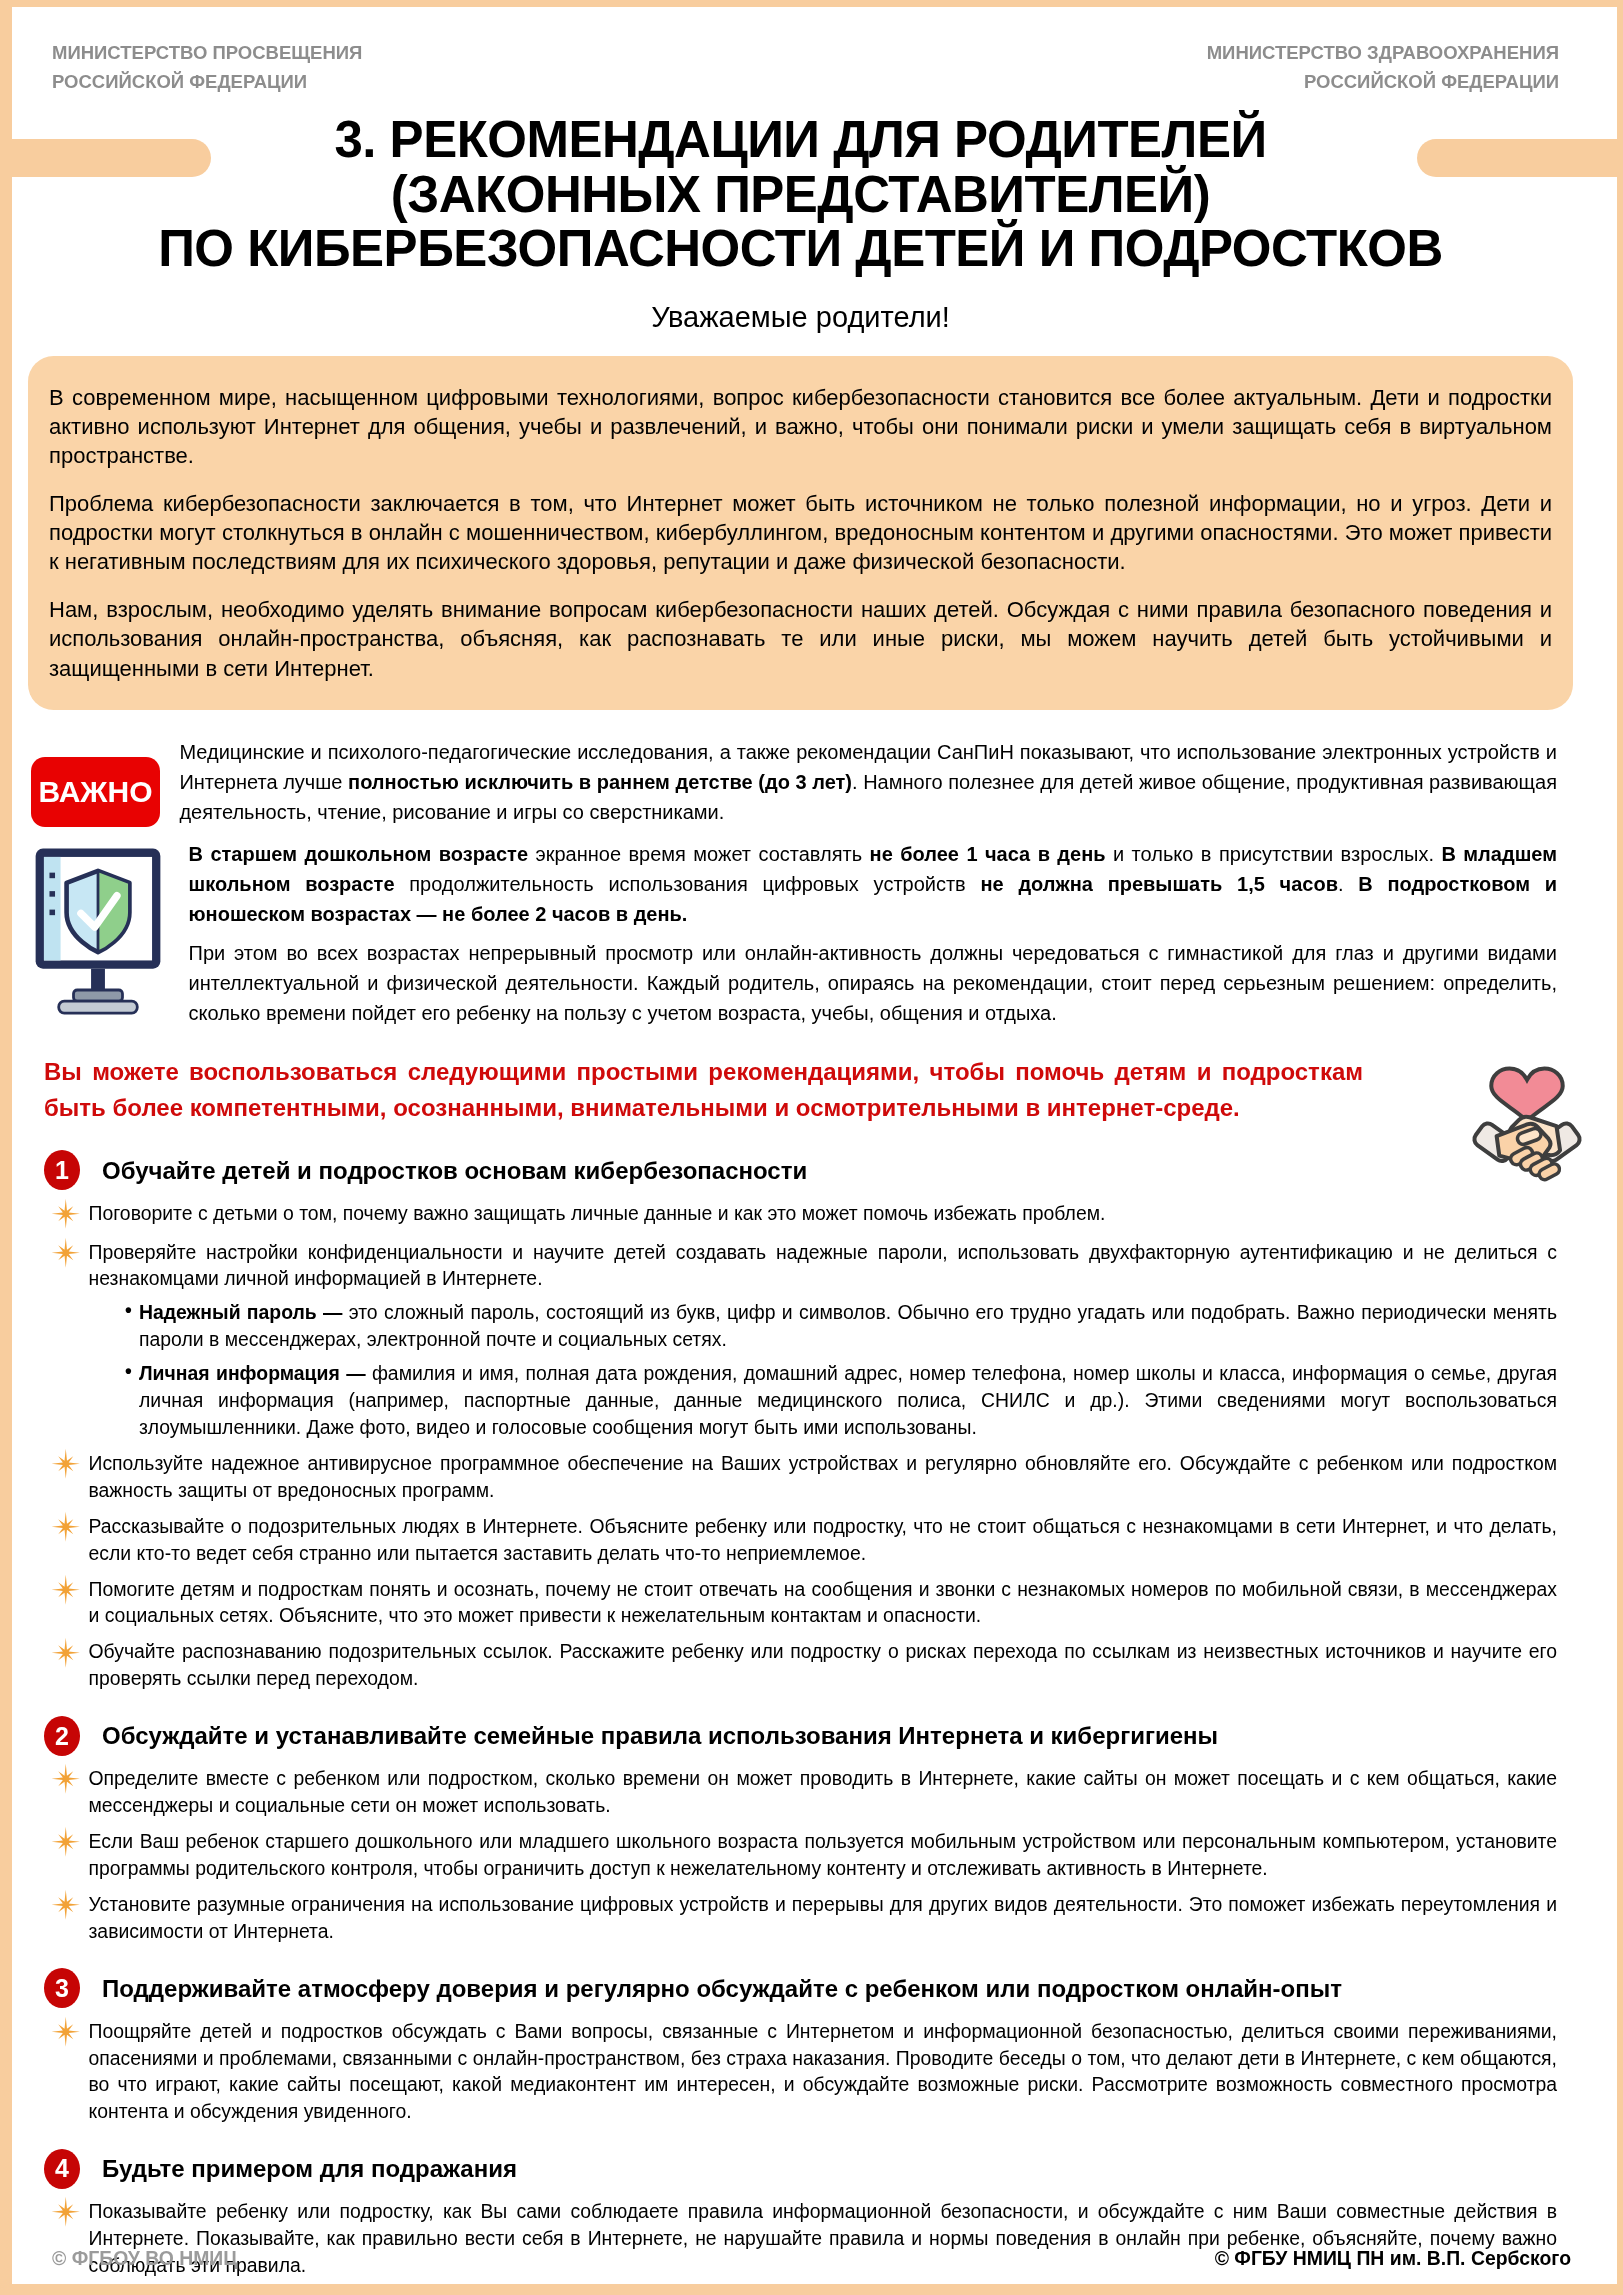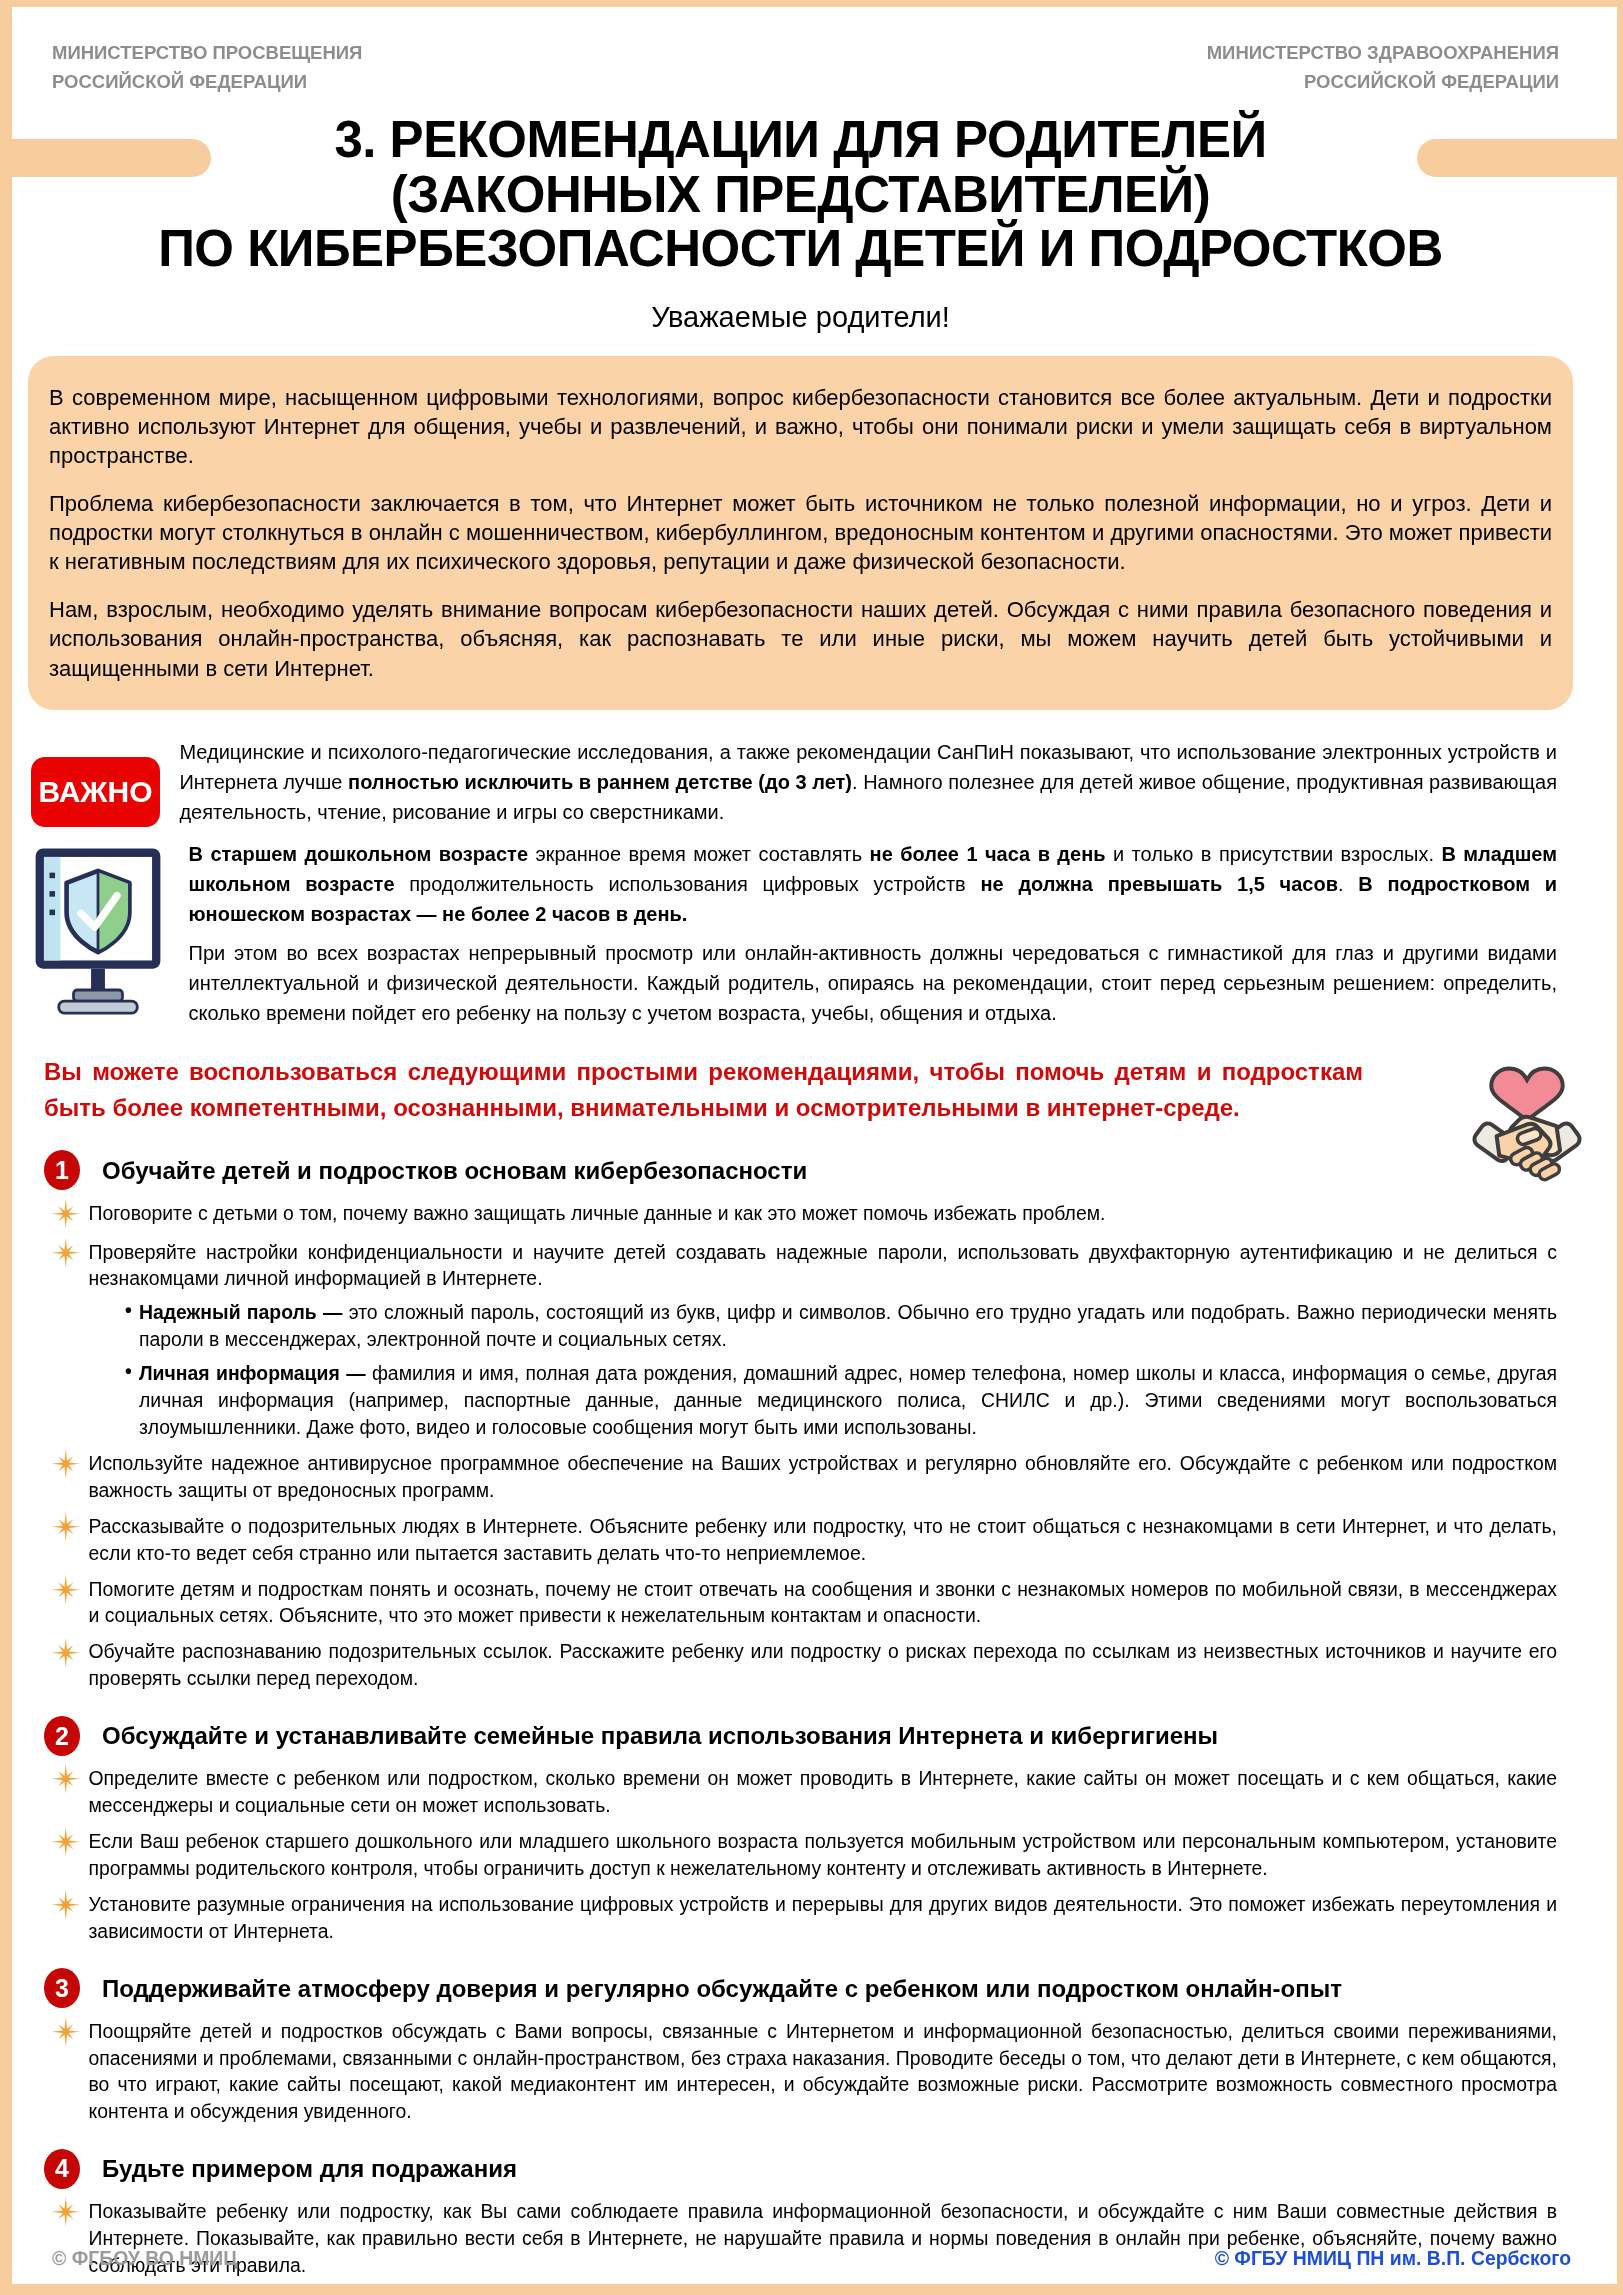--- a/index.html
+++ b/index.html
@@ -83,21 +83,21 @@
   .bullet{display:flex;align-items:flex-start;margin-top:9.3px;padding-left:5.6px;}
   .star{flex:none;width:31.5px;height:31.5px;margin:-1.9px 7.4px 0 0;}
   .btext{flex:1;font-size:19.4px;line-height:1.38;text-align:justify;}
 
   .subbullet{display:flex;align-items:flex-start;margin:7.4px 0 0 74px;}
   .dot{flex:none;font-size:19.4px;font-weight:bold;width:21px;text-align:center;}
   .subtext{flex:1;font-size:19.4px;line-height:1.38;text-align:justify;}
 
   
   .footer-left{position:absolute;bottom:25.5px;left:52px;font-size:19.4px;font-weight:bold;color:#9B9B9B;}
-  .footer-right{position:absolute;bottom:25.5px;right:52px;font-size:19.4px;font-weight:bold;color:#1d4ed8;}
+  .footer-right{position:absolute;bottom:25.5px;right:52px;font-size:19.4px;font-weight:bold;color:#000000;}
 </style>
 </head>
 <body>
 
 <div class="page">
 
   <div class="top-bar"></div>
   <div class="left-strip"></div>
   <div class="right-strip"></div>
   <div class="deco-left"></div>

